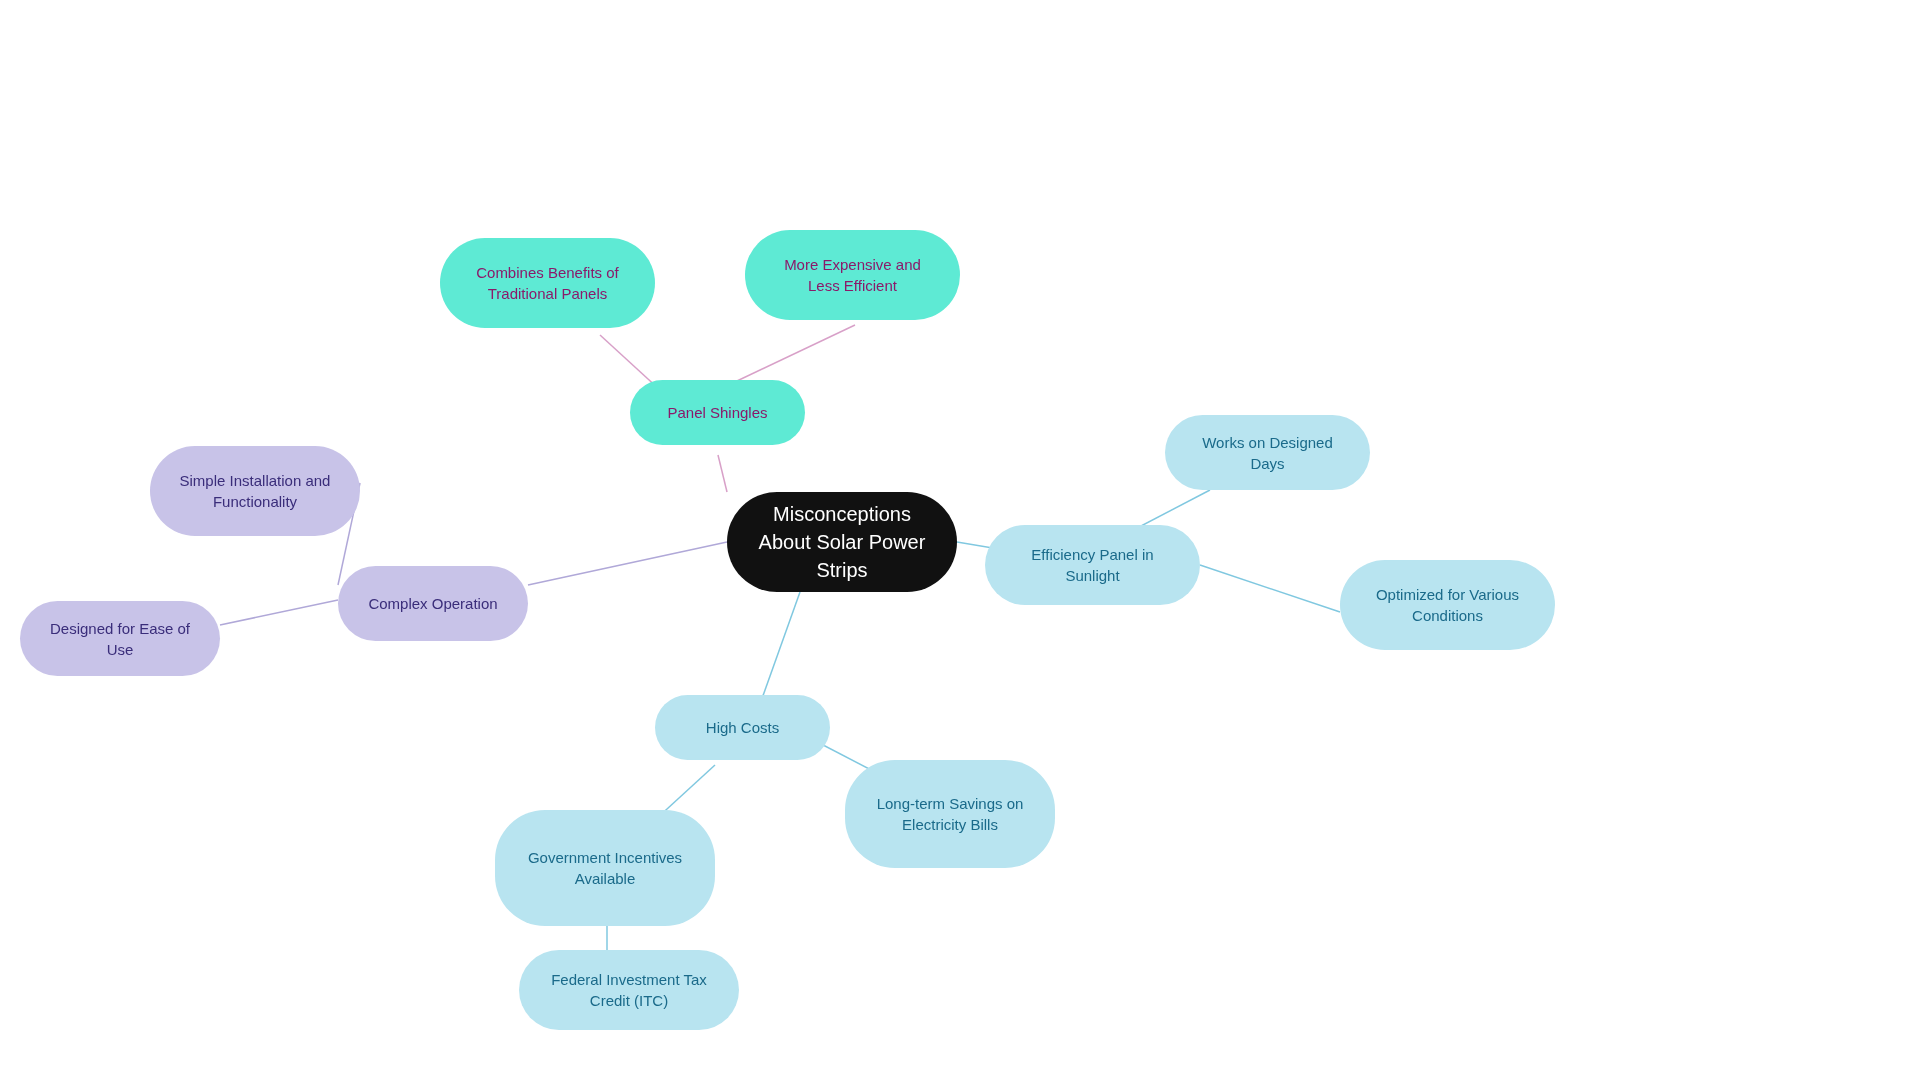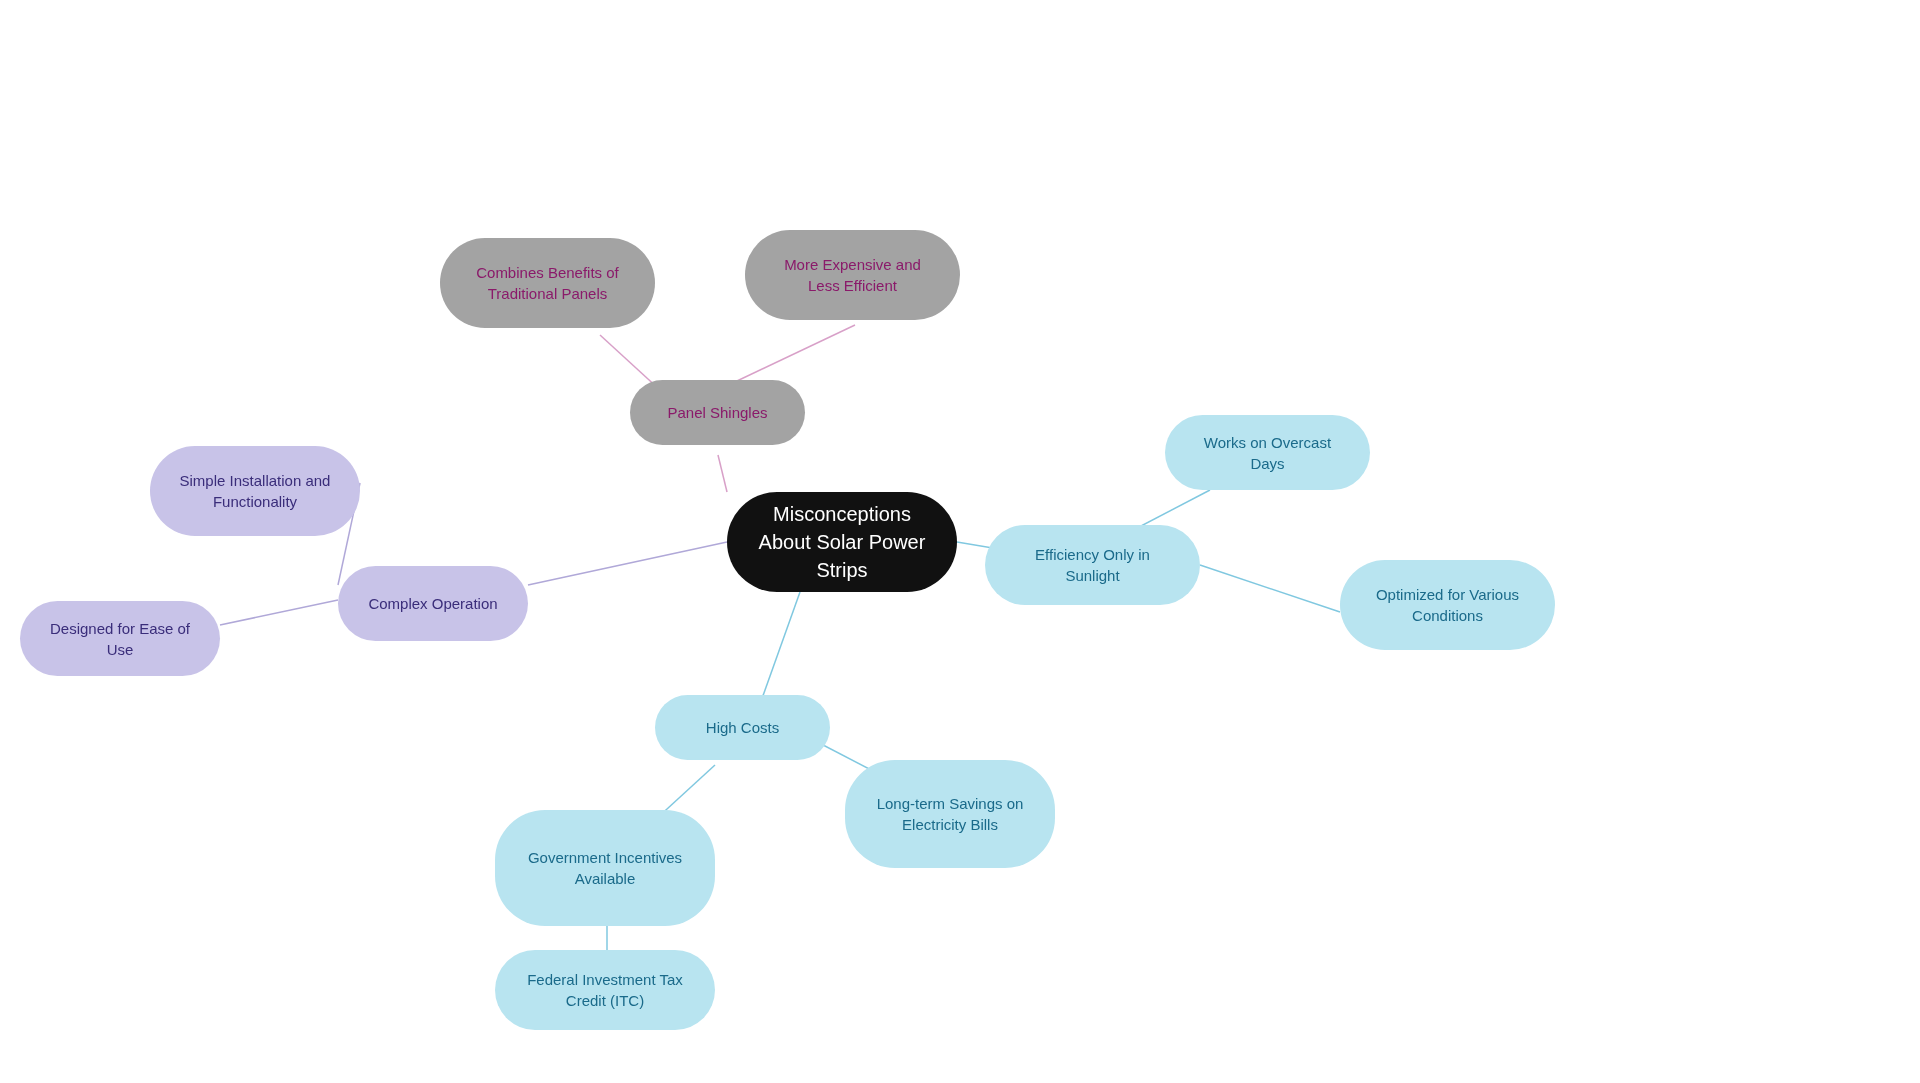--- a/index.html
+++ b/index.html
@@ -54,21 +54,21 @@
       background: #c8c3e8;
       color: #3a2d7a;
       margin-top: 16px;
     }
     .node-purple span {
       color: #3a2d7a;
     }
 
     
     .node-pink {
-      background: #a3a3a3;
+      background: #5eead4;
       color: #8a1a6a;
     }
     .node-pink span {
       color: #8a1a6a;
     }
 
     
     .node-cyan {
       background: #b8e4f0;
       color: #1a6a8a;
@@ -145,38 +145,38 @@
 
 <div class="node node-pink node-lg" style="left:440px; top:238px; width:215px; height:90px;">
   <span>Combines Benefits of Traditional Panels</span>
 </div>
 
 <div class="node node-pink node-lg" style="left:745px; top:230px; width:215px; height:90px;">
   <span>More Expensive and Less Efficient</span>
 </div>
 
 <div class="node node-cyan node-lg" style="left:985px; top:525px; width:215px; height:70px;">
-  <span>Efficiency Only in Sunlight</span>
+  <span>Efficiency Panel in Sunlight</span>
 </div>
 
 <div class="node node-cyan node-md" style="left:1165px; top:415px; width:205px; height:70px;">
-  <span>Works on Overcast Days</span>
+  <span>Works on Designed Days</span>
 </div>
 
 <div class="node node-cyan node-lg" style="left:1340px; top:560px; width:215px; height:90px;align-items:center;">
   <span>Optimized for Various Conditions</span>
 </div>
 
 <div class="node node-cyan node-sm" style="left:655px; top:695px; width:175px; height:65px;">
   <span>High Costs</span>
 </div>
 
 <div class="node node-cyan node-lg" style="left:845px; top:760px; width:210px; height:108px;">
   <span>Long-term Savings on Electricity Bills</span>
 </div>
 
 <div class="node node-cyan node-lg" style="left:495px; top:810px; width:220px; height:116px;">
   <span>Government Incentives Available</span>
 </div>
 
-<div class="node node-cyan node-lg" style="left:495px; top:950px; width:220px; height:76px;">
+<div class="node node-cyan node-lg" style="left:519px; top:950px; width:220px; height:76px;">
   <span>Federal Investment Tax Credit (ITC)</span>
 </div>
 
 </body></html>

